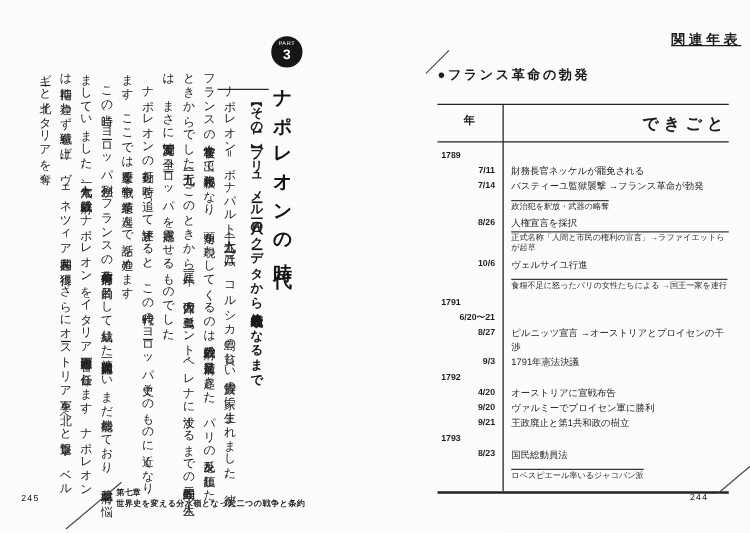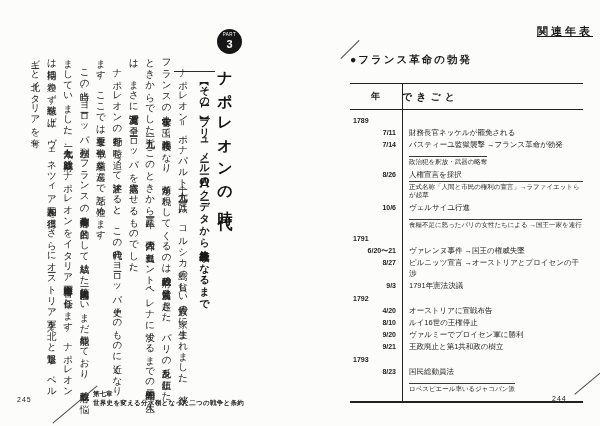--- a/index.html
+++ b/index.html
@@ -39,21 +39,21 @@
 
   
   .corner-tab { position:absolute; left:537px; top:24px; font-size:11px; font-weight:bold; letter-spacing:3px;text-decoration:underline; }
 
   .timeline { position:absolute; left:350px; top:53px; width:233px; }
   .t-title { font-size:10.5px; font-weight:bold; letter-spacing:2px; padding-bottom:16px; border-bottom:1.5px solid #222; }
   .t-inner { position:relative; border-bottom:2px solid #222; }
   .t-vline { position:absolute; left:52px; top:0; bottom:0; width:1px; background:#222; }
   .t-header { display:flex; border-bottom:1px solid #222; padding:6px 0 5px; }
   .th-year  { width:52px; text-align:center; font-size:9px;  font-weight:bold; letter-spacing:1px; }
-  .th-event { flex:1;     text-align:left; font-size:10px; font-weight:bold; letter-spacing:4px; }
+  .th-event { flex:1;     text-align:right; font-size:13px; font-weight:bold; letter-spacing:4px; }
   .t-body { padding:3px 0 6px; }
   .t-group { margin-top:3px; }
   .g-year { font-size:7px; font-weight:bold; padding-left:3px; line-height:10px; }
   .t-row { display:flex; margin-top:1px; }
   .r-date { width:46px; flex-shrink:0; text-align:right; font-size:7px; font-weight:bold; line-height:11px; }
   .r-event { flex:1; padding-left:13px; }
   .ev-main { font-size:7.5px; font-weight:normal; line-height:11px; }
   .r-note  { display:inline-block; font-size:6.5px; font-weight:normal; line-height:8px;
              border-top:0.8px solid #3a3a3a; padding-top:1.5px; margin-top:0.5px; color:#2a2a2a; }
 
@@ -132,49 +132,40 @@
               <div class="r-event">
                 <div class="ev-main">ヴェルサイユ行進</div>
                 <div><span class="r-note">食糧不足に怒ったパリの女性たちによる →国王一家を連行</span></div>
               </div>
             </div>
           </div>
           <div class="t-group">
             <div class="g-year">1791</div>
             <div class="t-row">
               <div class="r-date">6/20〜21</div>
-              <div class="r-event">
-                <div class="ev-main">ヴァレンヌ事件 →国王の権威失墜</div>
-              </div>
             </div>
             <div class="t-row">
               <div class="r-date">8/27</div>
               <div class="r-event">
                 <div class="ev-main">ピルニッツ宣言 →オーストリアとプロイセンの干渉</div>
               </div>
             </div>
             <div class="t-row">
               <div class="r-date">9/3</div>
               <div class="r-event">
                 <div class="ev-main">1791年憲法決議</div>
               </div>
             </div>
           </div>
           <div class="t-group">
             <div class="g-year">1792</div>
             <div class="t-row">
               <div class="r-date">4/20</div>
               <div class="r-event">
                 <div class="ev-main">オーストリアに宣戦布告</div>
-              </div>
-            </div>
-            <div class="t-row">
-              <div class="r-date">8/10</div>
-              <div class="r-event">
-                <div class="ev-main">ルイ16世の王権停止</div>
               </div>
             </div>
             <div class="t-row">
               <div class="r-date">9/20</div>
               <div class="r-event">
                 <div class="ev-main">ヴァルミーでプロイセン軍に勝利</div>
               </div>
             </div>
             <div class="t-row">
               <div class="r-date">9/21</div>

